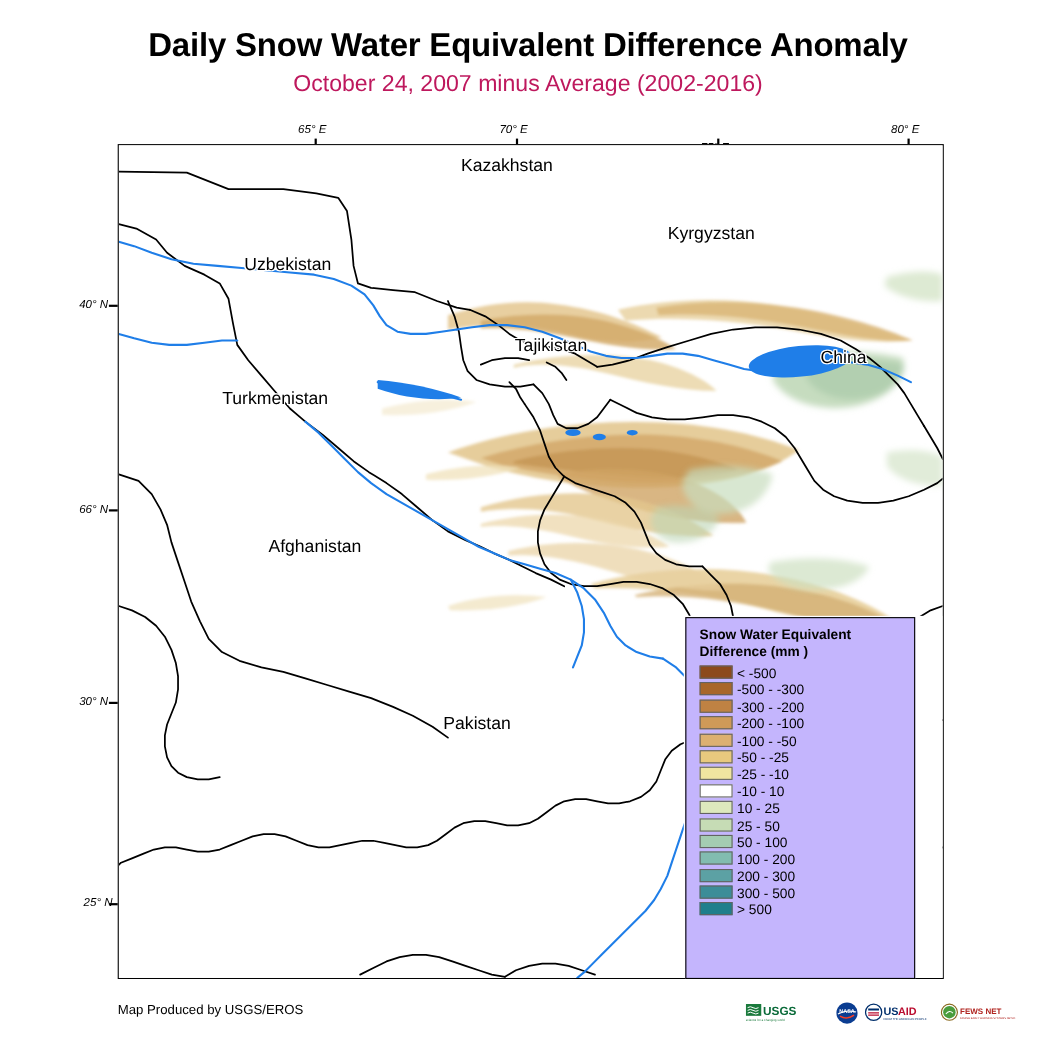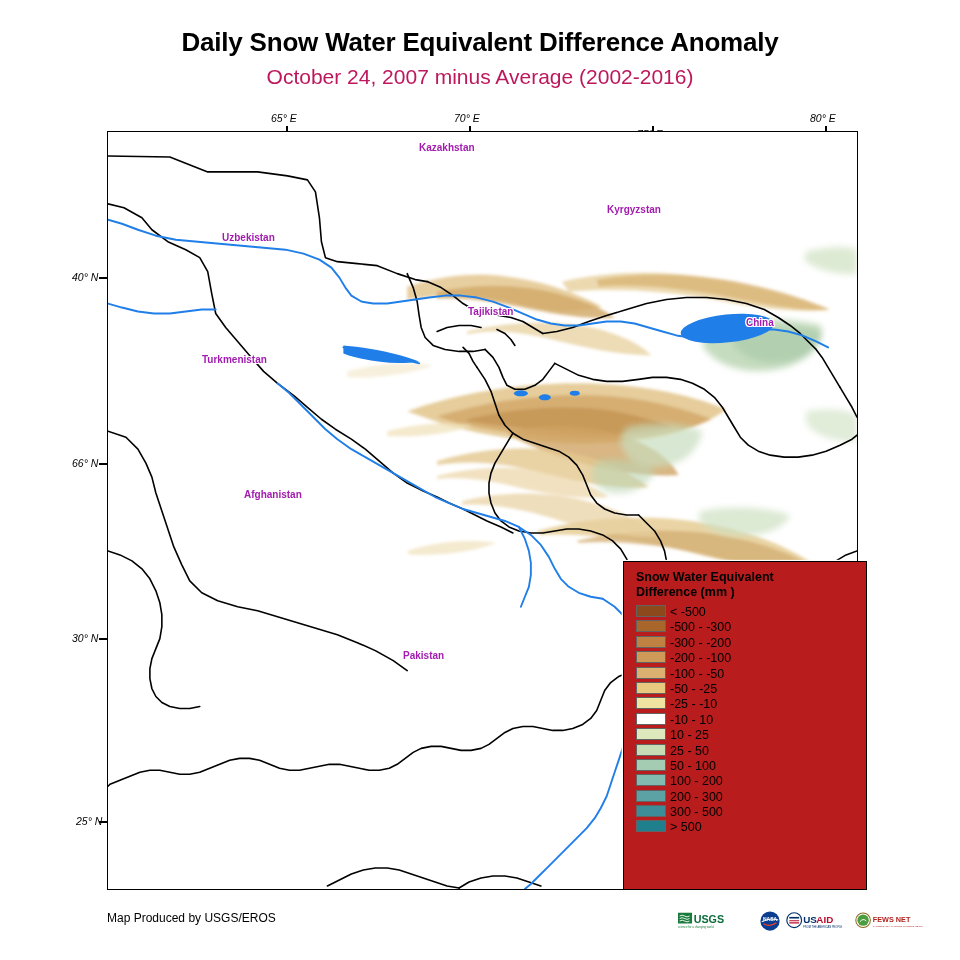--- a/index.html
+++ b/index.html
@@ -14,21 +14,21 @@
   }
 
   
   #title-block {
     position: absolute;
     left: 0; top: 26px;
     width: 960px;
     text-align: center;
   }
   #main-title {
-    font-size: 26px;
+    font-size: 30px;
     font-weight: bold;
     color: #000;
     letter-spacing: -0.2px;
     line-height: 32px;
   }
   #subtitle {
     font-size: 21px;
     font-weight: normal;
     color: #be185d;
     line-height: 30px;
@@ -62,37 +62,37 @@
   }
   .tick-left {
     position: absolute;
     width: 9px; height: 1.5px;
     background: #000;
   }
 
   
   .country-label {
     position: absolute;
-    font-size: 10px;
-    font-weight: bold;
-    color: #a21caf;
+    font-size: 16px;
+    font-weight: normal;
+    color: #000000;
     white-space: nowrap;
     text-shadow:
        1px  0   0 #fff, -1px  0   0 #fff,
        0    1px 0 #fff,  0   -1px 0 #fff,
        1px  1px 0 #fff, -1px -1px 0 #fff,
        1px -1px 0 #fff, -1px  1px 0 #fff;
   }
 
   
   #legend {
     position: absolute;
     left: 623px; top: 561px;
-    width: 244px; height: 329px;
-    background: #b91c1c;
+    width: 209px; height: 329px;
+    background: #c4b5fd;
     border: 1.5px solid #000;
     box-sizing: border-box;
     padding: 8px 10px 6px 12px;
   }
   #legend-title {
     font-size: 12.5px;
     font-weight: bold;
     color: #000;
     line-height: 15px;
     margin-bottom: 5px;

